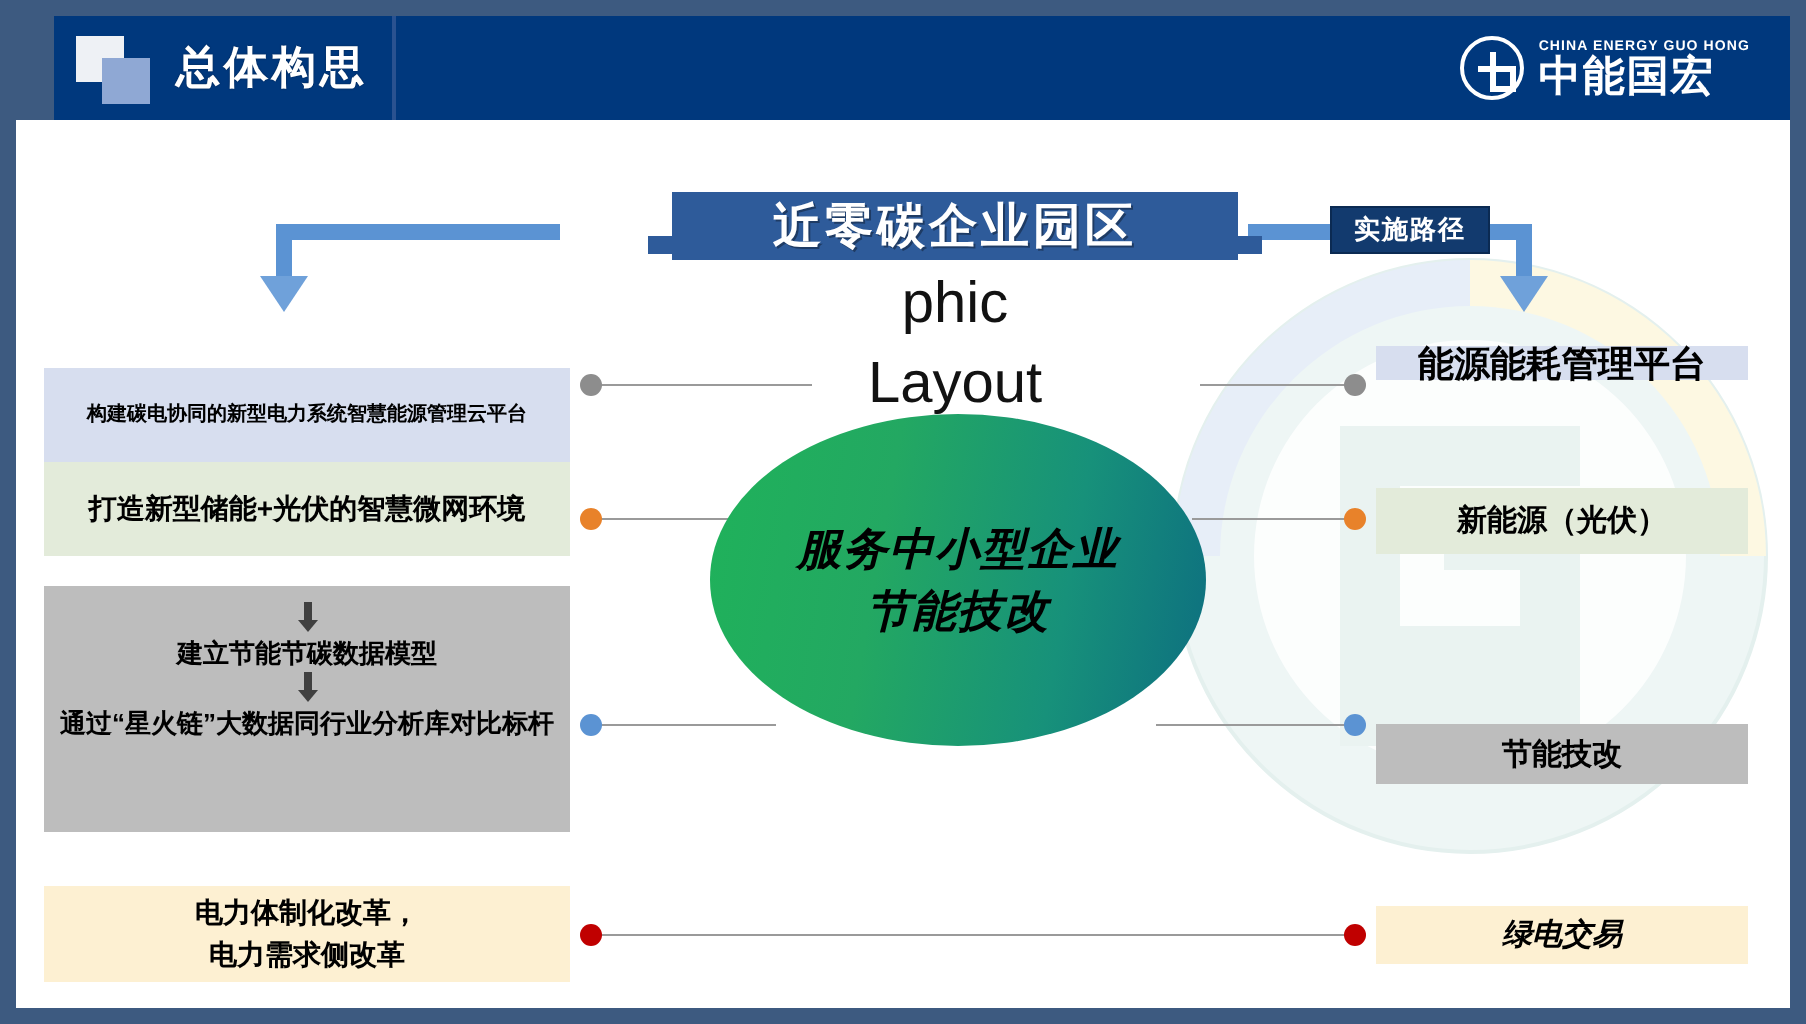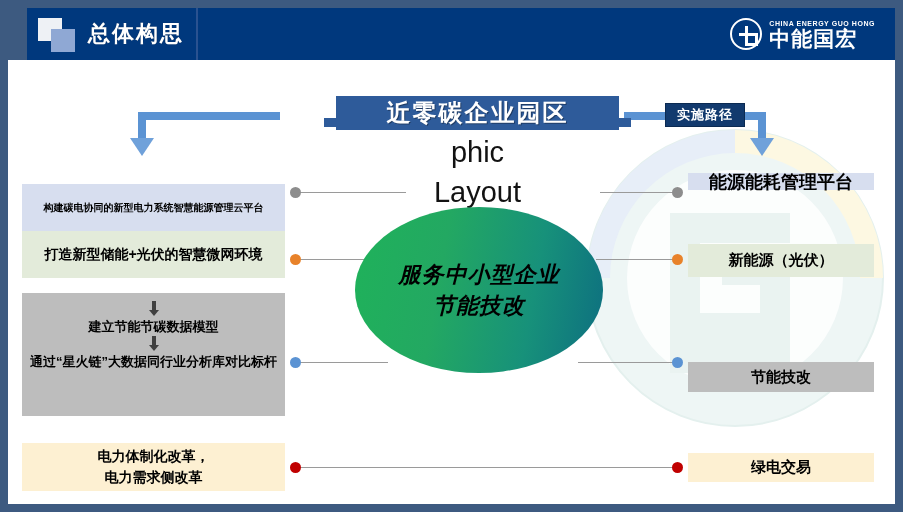--- a/index.html
+++ b/index.html
@@ -146,21 +146,21 @@
     position:absolute;left:-5px;top:8px;width:0;height:0;
     border-left:5px solid transparent;border-right:5px solid transparent;
     border-top:6px solid #404040;display:block;
   }
   .arrow-slot{height:16px;position:relative;}
 
   
   #box-r1{left:688px;top:173px;width:186px;height:17px;background:#d7deef;font-size:18px;}
   #box-r2{left:688px;top:244px;width:186px;height:33px;background:#e3ebda;font-size:15px;}
   #box-r3{left:688px;top:346px;width:186px;height:30px;background:#bdbdbd;font-size:15px;margin-top:16px;}
-  #box-r4{left:688px;top:453px;width:186px;height:29px;background:#fdf0d2;font-size:15px;}
+  #box-r4{left:688px;top:453px;width:186px;height:29px;background:#fdf0d2;font-size:15px;font-style:italic;}
 
   
   .conn-line{position:absolute;height:1px;background:#9a9a9a;}
   .dot{position:absolute;width:11px;height:11px;border-radius:50%;}
   .dot.gray{background:#8d8d8d;}
   .dot.orange{background:#e8822a;}
   .dot.blue{background:#5b93d3;}
   .dot.red{background:#c00000;}
 </style>
 </head>

